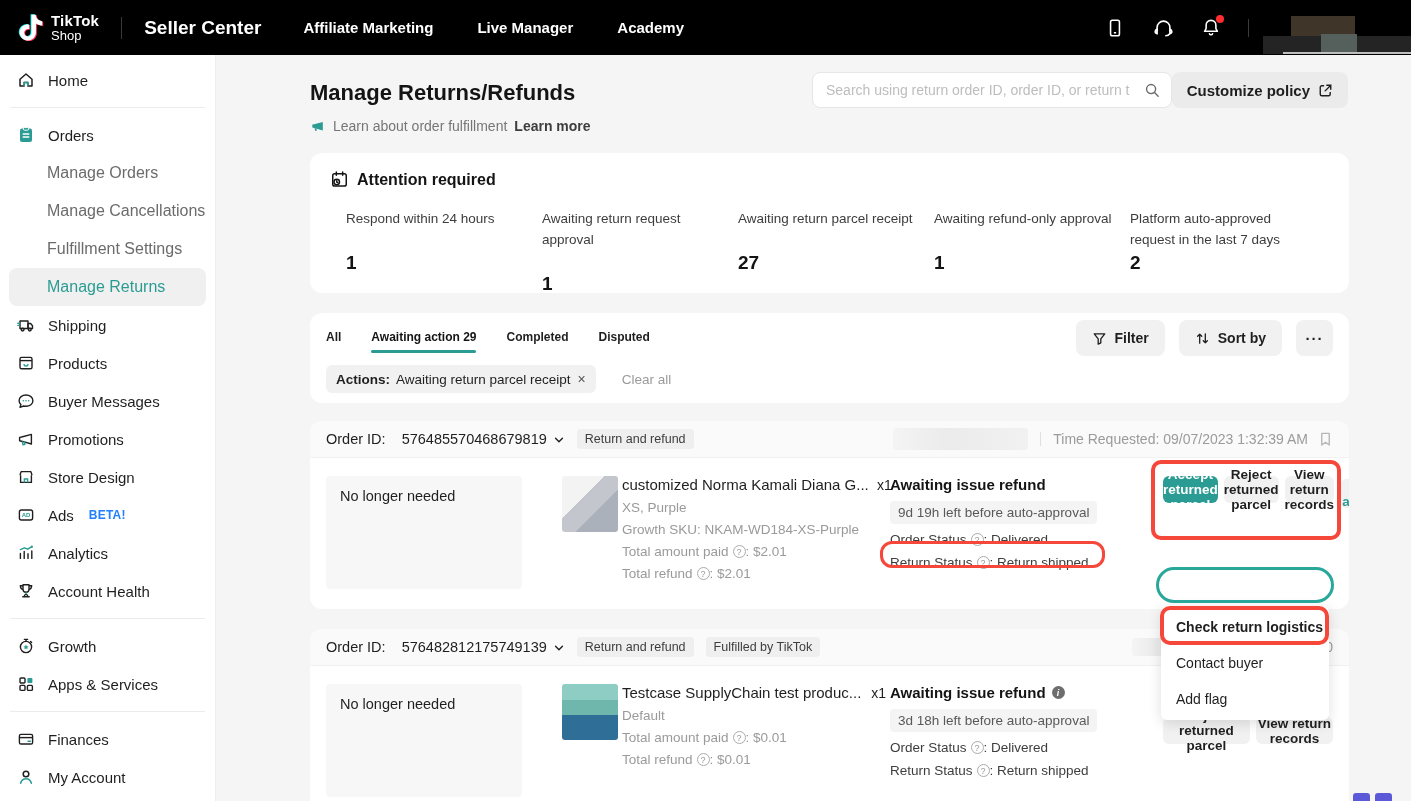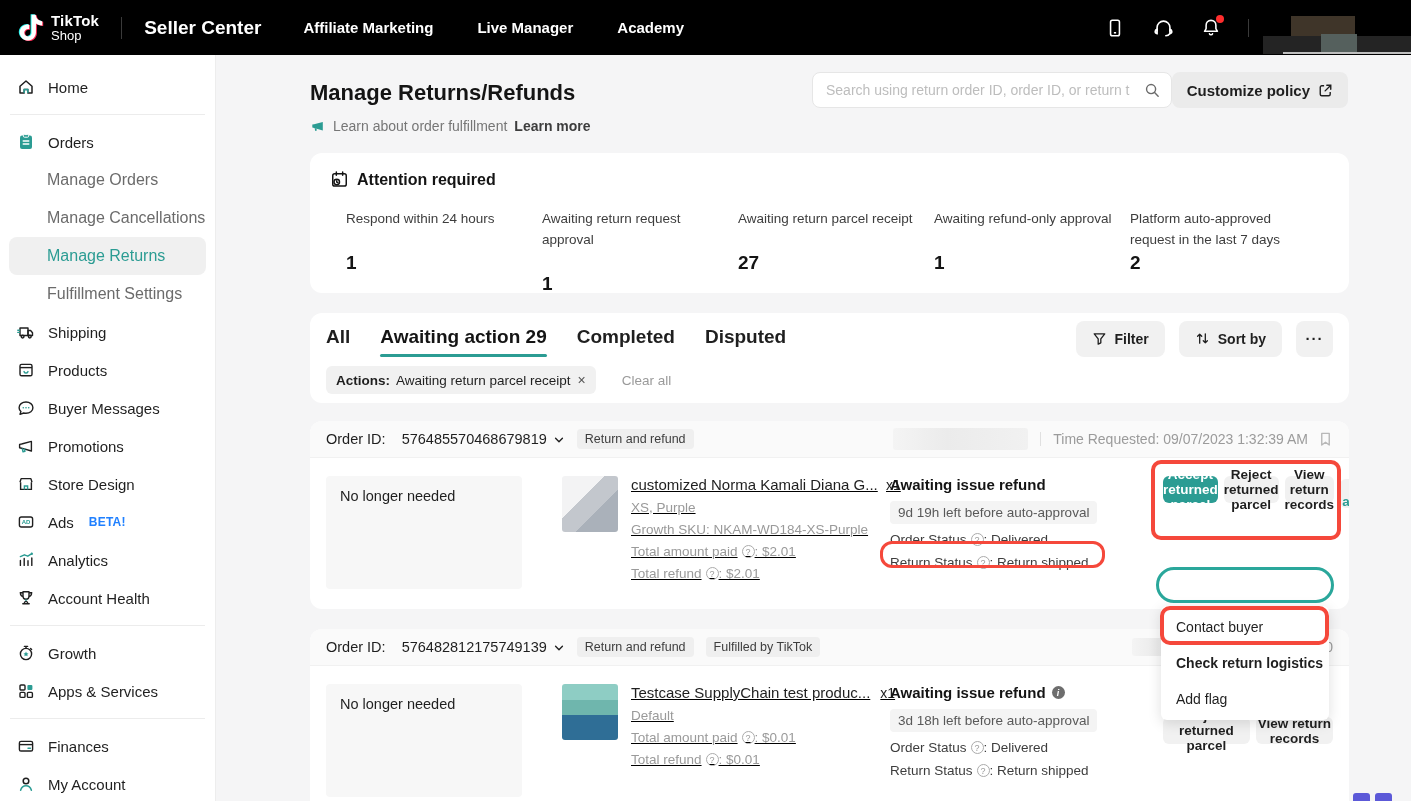--- a/index.html
+++ b/index.html
@@ -20,21 +20,21 @@
   .nav-icon svg { display:block; }
   .bell-dot { position:absolute; top:-2px; right:-2px; width:8px; height:8px; border-radius:50%; background:#ff2d2d; }
   .nav-divider2 { width:1px; height:18px; background:#3a3a3a; margin:0 14px 0 0; }
   .nav-redacted { width:148px; height:46px; position:relative; margin-top:6px; }
   .nav-redacted .r1 { position:absolute; left:28px; top:8px; width:64px; height:22px; background:#4a3e30; opacity:.85; }
   .nav-redacted .r2 { position:absolute; left:0; top:28px; width:148px; height:18px; background:#242424; }
   .nav-redacted .r3 { position:absolute; left:58px; top:26px; width:36px; height:20px; background:#55605d; }
   .nav-redacted .r4 { position:absolute; left:20px; bottom:0; width:128px; height:2px; background:#bfbfbf; }
 
   
-  .sidebar { position:absolute; top:55px; left:0; width:216px; bottom:0; background:#fff; border-right:1px solid #ededed; padding-top:13px; z-index:10; }
+  .sidebar { position:absolute; top:55px; left:0; width:216px; bottom:0; background:#fff; border-right:1px solid #ededed; padding-top:6px; z-index:10; }
   .side-item { display:flex; align-items:center; gap:13px; height:38px; padding-left:17px; font-size:15px; color:#1f1f1f; cursor:pointer; }
   .side-item svg { flex:0 0 auto; }
   .side-sub { display:flex; align-items:center; height:38px; padding-left:47px; font-size:16px; color:#6b6b6b; cursor:pointer; }
   .side-sub.active { background:#f0f0f0; border-radius:8px; margin:0 9px; padding-left:38px; color:#2b9c93; }
   .side-divider { height:1px; background:#ececec; margin:8px 10px; }
   .beta-badge { color:#2080ff; font-size:12px; font-weight:bold; margin-left:2px; letter-spacing:.2px; }
 
   
   .main { position:absolute; left:216px; top:55px; right:0; bottom:0; background:#f5f5f6; overflow:hidden; }
   .content { position:relative; width:1039px; margin-left:94px; padding-top:25px; }
@@ -52,21 +52,21 @@
   .attention-head { display:flex; align-items:center; gap:8px; font-size:16px; font-weight:bold; color:#141414; }
   .stats { display:flex; padding-left:16px; margin-top:19px; }
   .stat { width:196px; }
   .stat:last-child { width:190px; }
   .stat .lbl { font-size:13.5px; color:#3d3d3d; line-height:21px; min-height:21px; max-width:182px; }
   .stat .val { font-size:19px; font-weight:bold; color:#141414; margin-top:23px; }
   .stat.tall .val { margin-top:2px; }
 
   .tabs-card { margin-top:20px; height:90px; padding:13px 16px; }
   .tabs-row { display:flex; align-items:center; }
-  .tab { font-size:19px; font-weight:bold; color:#1f1f1f; margin-right:30px; padding-bottom:9px; position:relative; cursor:pointer; }
+  .tab { font-size:12px; font-weight:bold; color:#1f1f1f; margin-right:30px; padding-bottom:9px; position:relative; cursor:pointer; }
   .tab.active { color:#141414; }
   .tab.active::after { content:""; position:absolute; left:0; right:0; bottom:0; height:3px; border-radius:2px; background:#2b9c93; }
   .tabs-actions { margin-left:auto; display:flex; gap:14px; margin-top:-6px; }
   .tbtn { height:36px; background:#f1f1f1; border-radius:8px; display:flex; align-items:center; gap:8px; padding:0 16px; font-size:14px; font-weight:bold; color:#1f1f1f; cursor:pointer; }
   .tbtn.sq { width:37px; justify-content:center; padding:0; font-size:15px; letter-spacing:1px; }
   .chip-row { display:flex; align-items:center; margin-top:9px; }
   .filter-chip { background:#f1f1f1; border-radius:6px; height:28px; display:flex; align-items:center; padding:0 10px; font-size:13.5px; color:#1f1f1f;justify-content:center; }
   .filter-chip .pfx { font-weight:bold; margin-right:6px; }
   .filter-chip .x { margin-left:7px; color:#555; cursor:pointer; font-size:14px; }
   .clear-all { margin-left:26px; font-size:13.5px; color:#9a9a9a; cursor:pointer; }
@@ -84,21 +84,21 @@
   .ohead-div { width:1px; height:14px; background:#e0e0e0; margin:0 12px; }
   .time-req { font-size:14px; color:#9b9b9b; white-space:nowrap; }
   .bookmark { margin-left:10px; display:flex; cursor:pointer; }
 
   .order-body { display:flex; padding:18px 16px 20px; }
   .reason-box { width:196px; height:113px; background:#f7f7f7; border-radius:4px; padding:12px 14px; font-size:14.5px; color:#1f1f1f; flex:0 0 auto; }
   .prod { display:flex; margin-left:40px; width:310px; flex:0 0 auto; }
   .thumb { width:56px; height:56px; border-radius:3px; flex:0 0 auto; }
   .thumb.gray { background:linear-gradient(135deg,#f3f3f4 0 38%,#c3c7cd 38% 62%,#aab1ba 62%); }
   .thumb.teal { background:linear-gradient(180deg,#8ecdc4 0 28%,#6fb6ad 28% 55%,#2f6e96 55%); }
-  .prod-info { margin-left:13px;text-decoration:underline; }
+  .prod-info { margin-left:4px; }
   .prod-name-row { display:flex; align-items:baseline; gap:10px; }
   .prod-name { font-size:15px; color:#1f1f1f; max-width:245px; white-space:nowrap; }
   .prod-qty { font-size:14px; color:#1f1f1f; }
   .meta { font-size:13.5px; color:#9a9a9a; margin-top:7px; display:flex; align-items:center; }
   .qmark { display:inline-flex; width:13px; height:13px; border:1px solid #ababab; border-radius:50%; color:#9a9a9a; font-size:9px; align-items:center; justify-content:center; margin-left:4px; flex:0 0 auto; }
   .qmark::after { content:"?"; }
   .status-col { margin-left:18px; width:255px; flex:0 0 auto; }
   .status-title { font-size:15px; font-weight:bold; color:#141414; display:flex; align-items:center; gap:6px; }
   .info-dot { width:13px; height:13px; border-radius:50%; background:#6d6d6d; color:#fff; font-size:9px; font-weight:bold; display:inline-flex; align-items:center; justify-content:center; }
   .info-dot::after { content:"i"; font-style:italic; }
@@ -193,25 +193,25 @@
           <path d="M6.2 8h5.6M6.2 11h5.6" stroke="#fff" stroke-width="1.4" stroke-linecap="round"></path>
         </svg>
       <span>Orders</span>
     </div>
     <div class="side-sub">
         <span>Manage Orders</span>
       </div>
     <div class="side-sub">
         <span>Manage Cancellations</span>
       </div>
+    <div class="side-sub">
+        <span>Fulfillment Settings</span>
+      </div>
     <div class="side-sub active">
         <span>Manage Returns</span>
-      </div>
-    <div class="side-sub">
-        <span>Fulfillment Settings</span>
       </div>
     <div class="side-item">
       <svg width="18" height="18" viewBox="0 0 18 18" fill="none" stroke="#1f1f1f" stroke-width="1.4">
           <path d="M3 5h8v7.5H3z" stroke-linejoin="round"></path>
           <path d="M11 7.5h2.6l1.9 2.2v2.8H11z" stroke-linejoin="round"></path>
           <circle cx="5.6" cy="13.6" r="1.4"></circle>
           <circle cx="12.8" cy="13.6" r="1.4"></circle>
           <path d="M.8 7.2h1.6M.8 9.4h1.6" stroke="#2b9c93" stroke-linecap="round"></path>
         </svg>
       <span>Shipping</span>
@@ -534,22 +534,22 @@
             <button class="abtn">Reject returned parcel</button>
             <button class="abtn">View return records</button>
 
           </div>
         </div>
       </div>
     </div>
   </div>
 
   <div class="dropdown">
+    <div class="dd-item bold">Check return logistics</div>
     <div class="dd-item">Contact buyer</div>
-    <div class="dd-item bold">Check return logistics</div>
     <div class="dd-item">Add flag</div>
   </div>
 
   <div class="annotation ann-red ann-rs"></div>
   <div class="annotation ann-red ann-ar"></div>
   <div class="annotation ann-ma"></div>
   <div class="annotation ann-red ann-crl"></div>
 
   <div class="widget">
       <span></span>

